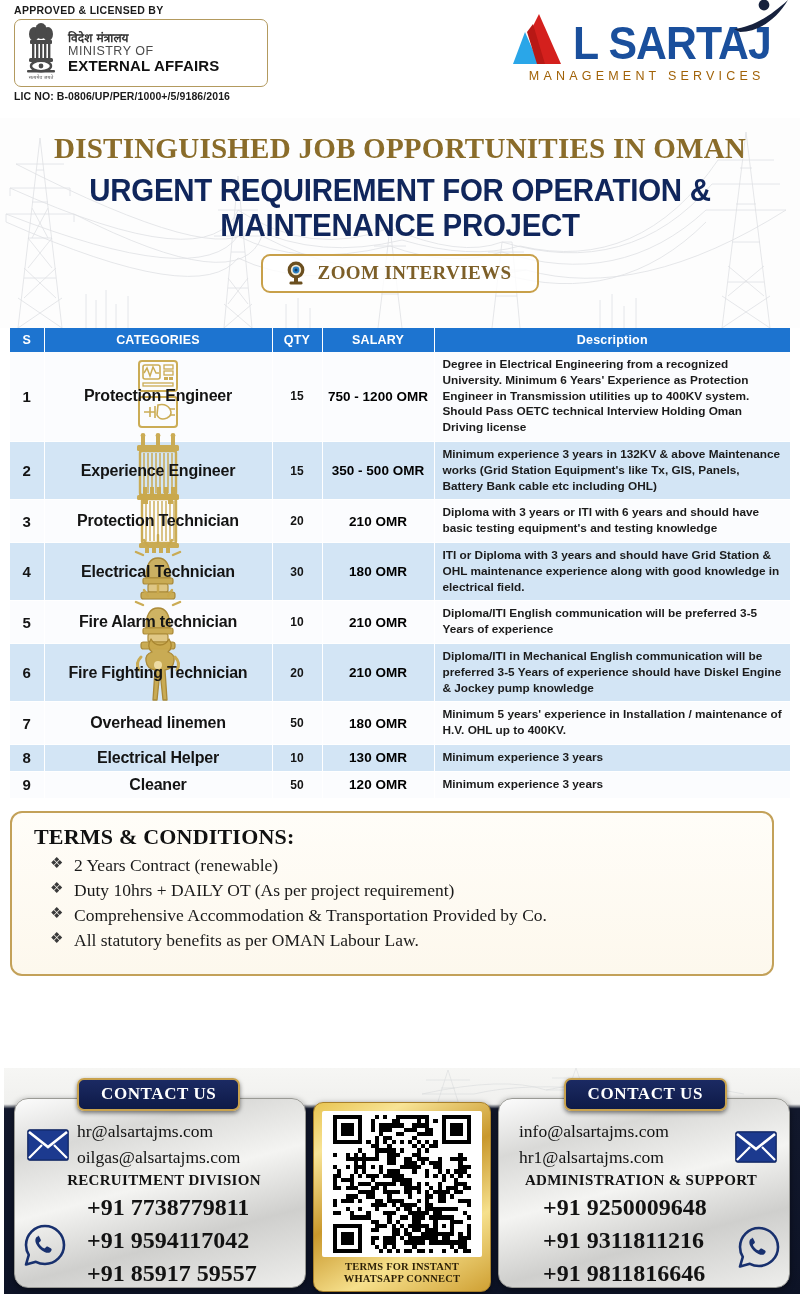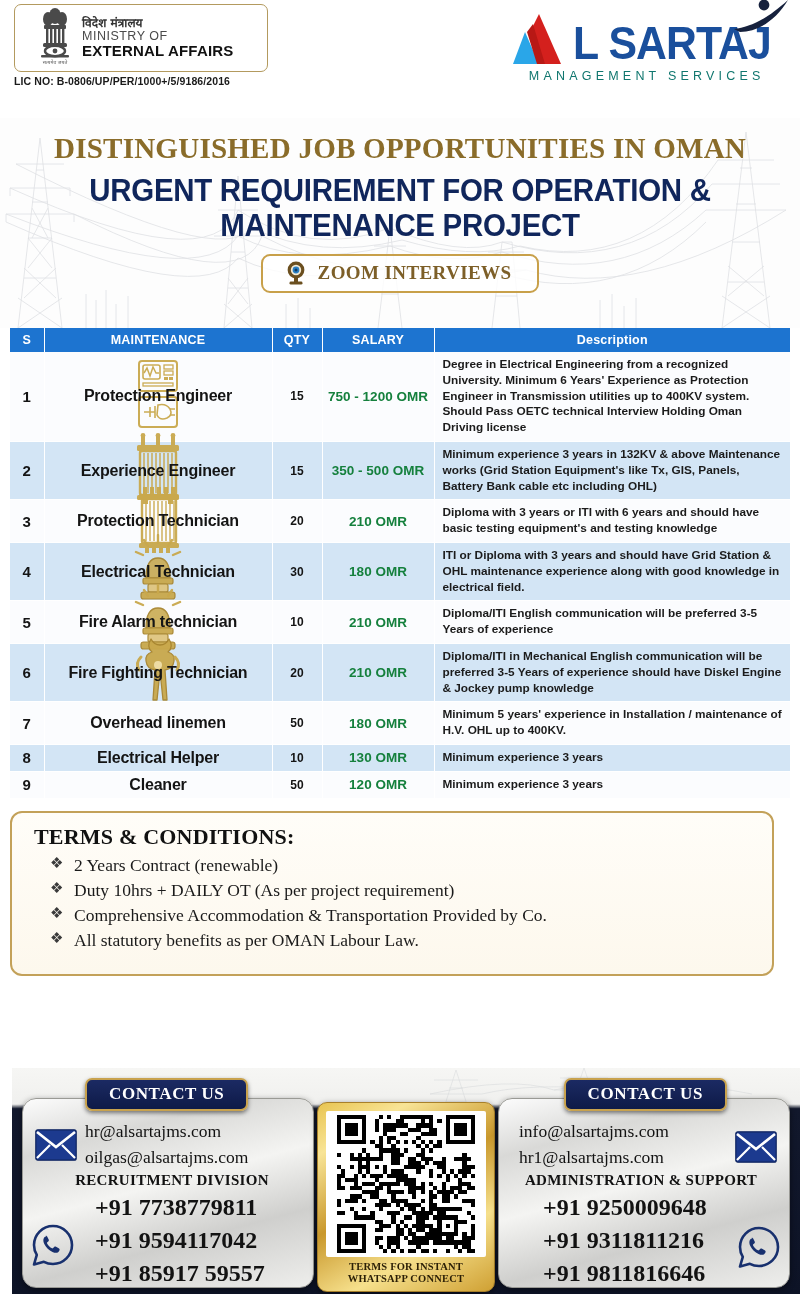--- a/index.html
+++ b/index.html
@@ -26,21 +26,21 @@
     margin-bottom: 3px;
   }
   .mea-box {
     width: 254px;
     height: 68px;
     border: 1.6px solid #b39a5e;
     border-radius: 7px;
     background: #fff;
     display: flex;
     align-items: center;
-    padding: 3px 20px;
+    padding: 3px 6px;
   }
   .emblem {
     width: 40px; height: 60px;
     flex: 0 0 40px;
     position: relative;
   }
   .emblem svg { width: 100%; height: 100%; }
   .mea-text { padding-left: 7px; line-height: 1.08; }
   .mea-hindi { font-size: 12px; font-weight: bold; color: #333; font-family: "DejaVu Sans", sans-serif; }
   .mea-min { font-size: 12.5px; color: #4a4a4a; letter-spacing: 0.5px; }
@@ -64,21 +64,21 @@
     letter-spacing: -1px;
     line-height: 0.95;
     font-family: "Liberation Sans", sans-serif;
     transform: scaleX(0.93);
     transform-origin: left bottom;
   }
   .brand-swoosh { position: absolute; right: -4px; top: -14px; width: 58px; height: 34px; }
   .brand-sub {
     font-size: 12.5px;
     letter-spacing: 4.2px;
-    color: #0f766e;
+    color: #a16207;
     margin-top: 3px;
     text-align: center;
     padding-right: 2px;
   }
 
   
   .title-band {
     position: relative;
     height: 210px;
     background: #fdfdfd;
@@ -192,21 +192,21 @@
   .td-qty {
     text-align: center;
     font-size: 12px;
     font-weight: bold;
     color: #141414;
   }
   .td-sal {
     text-align: center;
     font-size: 13.5px;
     font-weight: bold;
-    color: #15803d;
+    color: #000000;
   }
   .td-desc {
     font-size: 11.8px;
     font-weight: bold;
     color: #1b1b1b;
     line-height: 1.34;
     padding: 5px 7px 5px 8px;
   }
 
   
@@ -249,21 +249,21 @@
   }
   .terms-list li .bullet {
     position: absolute; left: 0; top: 0;
     color: #3a3a3a;
     font-size: 15px;
   }
 
   
   .footer {
     position: absolute;
-    left: 12px; right: 0; bottom: 0;
+    left: 4px; right: 0; bottom: 0;
     height: 226px;
     background: linear-gradient(180deg,#f6f6f4 0%, #f0f0ee 16%, #12182c 18%, #0d1326 100%);
   }
   .footer-towers {
     position: absolute; left: 0; right: 0; top: 0; height: 46px;
     opacity: 0.25; pointer-events: none; overflow: hidden;
   }
   .panel {
     position: absolute;
     top: 30px;
@@ -353,20 +353,21 @@
     color: #2b1f06;
     line-height: 1.18;
     padding-top: 4px;
     letter-spacing: 0.2px;
   }
 </style>
 </head>
 <body>
 
 <div class="header">
+  <div class="approved-label">APPROVED &amp; LICENSED BY</div>
 
   <div class="mea-box">
     <div class="emblem">
       <svg viewBox="0 0 40 60">
         <g fill="#4a4a4a">
           <ellipse cx="13" cy="11" rx="5" ry="7"></ellipse>
           <ellipse cx="27" cy="11" rx="5" ry="7"></ellipse>
           <ellipse cx="20" cy="8" rx="6" ry="8"></ellipse>
           <rect x="9" y="17" width="22" height="4" rx="1"></rect>
           <rect x="11" y="21" width="2.4" height="14"></rect>
@@ -468,21 +469,21 @@
     <colgroup>
       <col class="c-s">
         <col class="c-cat">
         <col class="c-qty">
         <col class="c-sal">
         <col class="c-desc">
     </colgroup>
     <thead>
       <tr>
         <th>S</th>
-        <th>MAINTENANCE</th>
+        <th>CATEGORIES</th>
         <th>QTY</th>
         <th>SALARY</th>
         <th>Description</th>
       </tr>
     </thead>
     <tbody>
         <tr class="r-odd">
           <td class="td-s">1</td>
           <td class="td-cat"><span class="cat-icon"><svg width="54" height="72" viewBox="0 0 54 72">
                 <rect x="8" y="3" width="38" height="30" rx="3" fill="none" stroke="#c9a84c" stroke-width="2"></rect>

